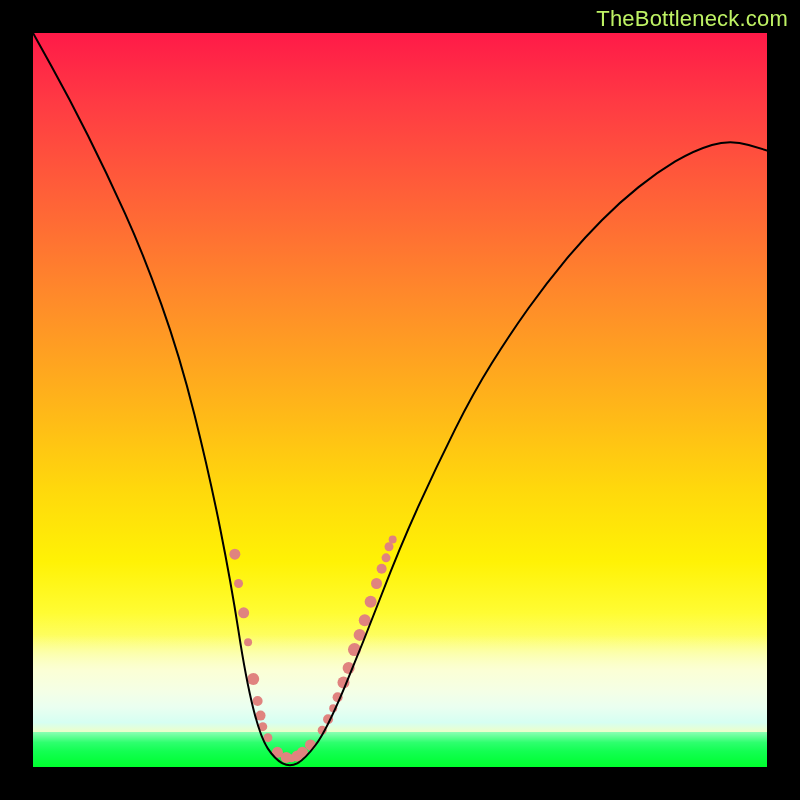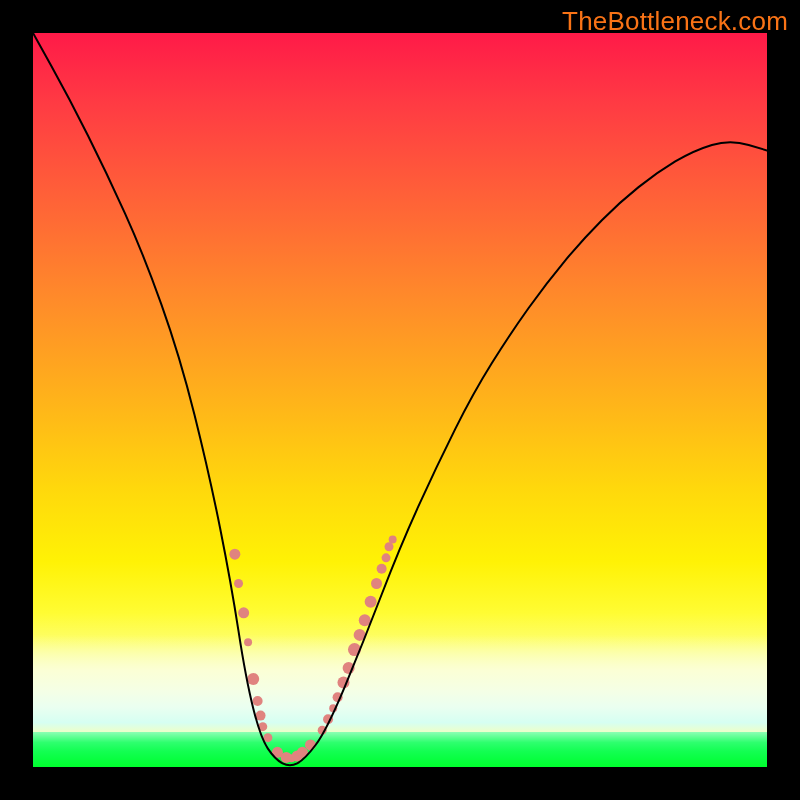--- a/index.html
+++ b/index.html
@@ -70,22 +70,22 @@
       #2eff6e 30%,
       #13ff52 55%,
       #07ff3e 80%,
       #00ff2e 100%
     );
   }
   .watermark {
     position: absolute;
     top: 6px;
     right: 12px;
-    color: #f97316;
-    font-size: 26px;
+    color: #bef264;
+    font-size: 22px;
     font-weight: 500;
     letter-spacing: 0.2px;
     text-align: right;
   }
   svg.curve {
     position: absolute;
     left: 0; top: 0;
     width: 734px;
     height: 734px;
   }

